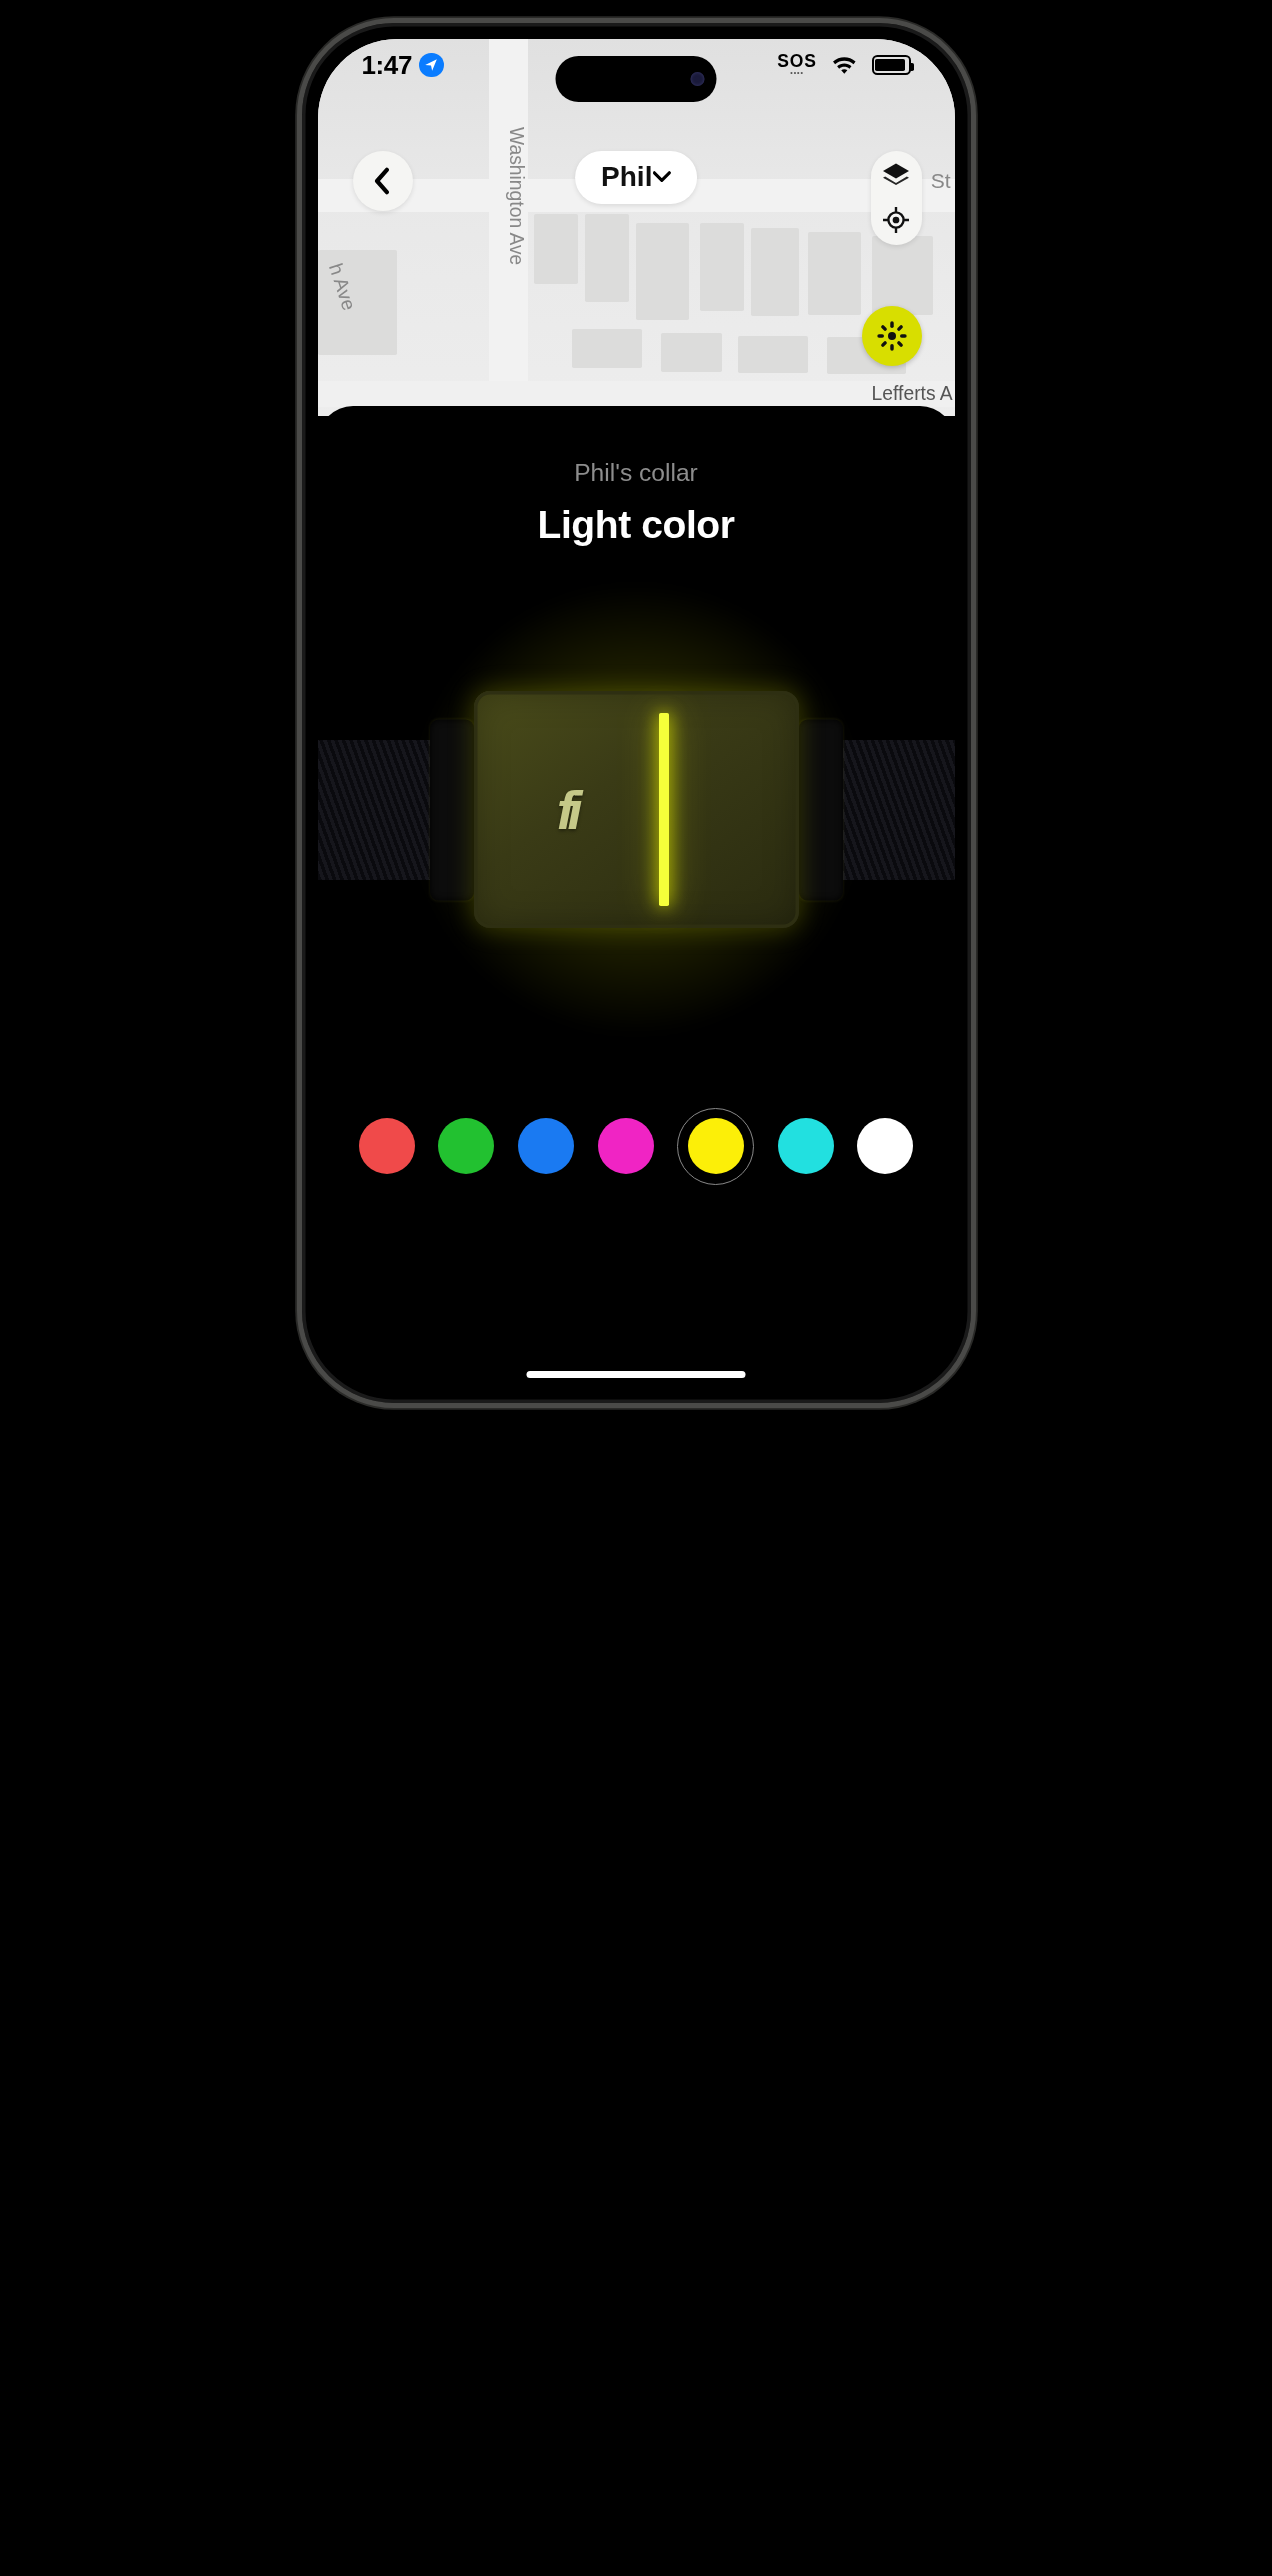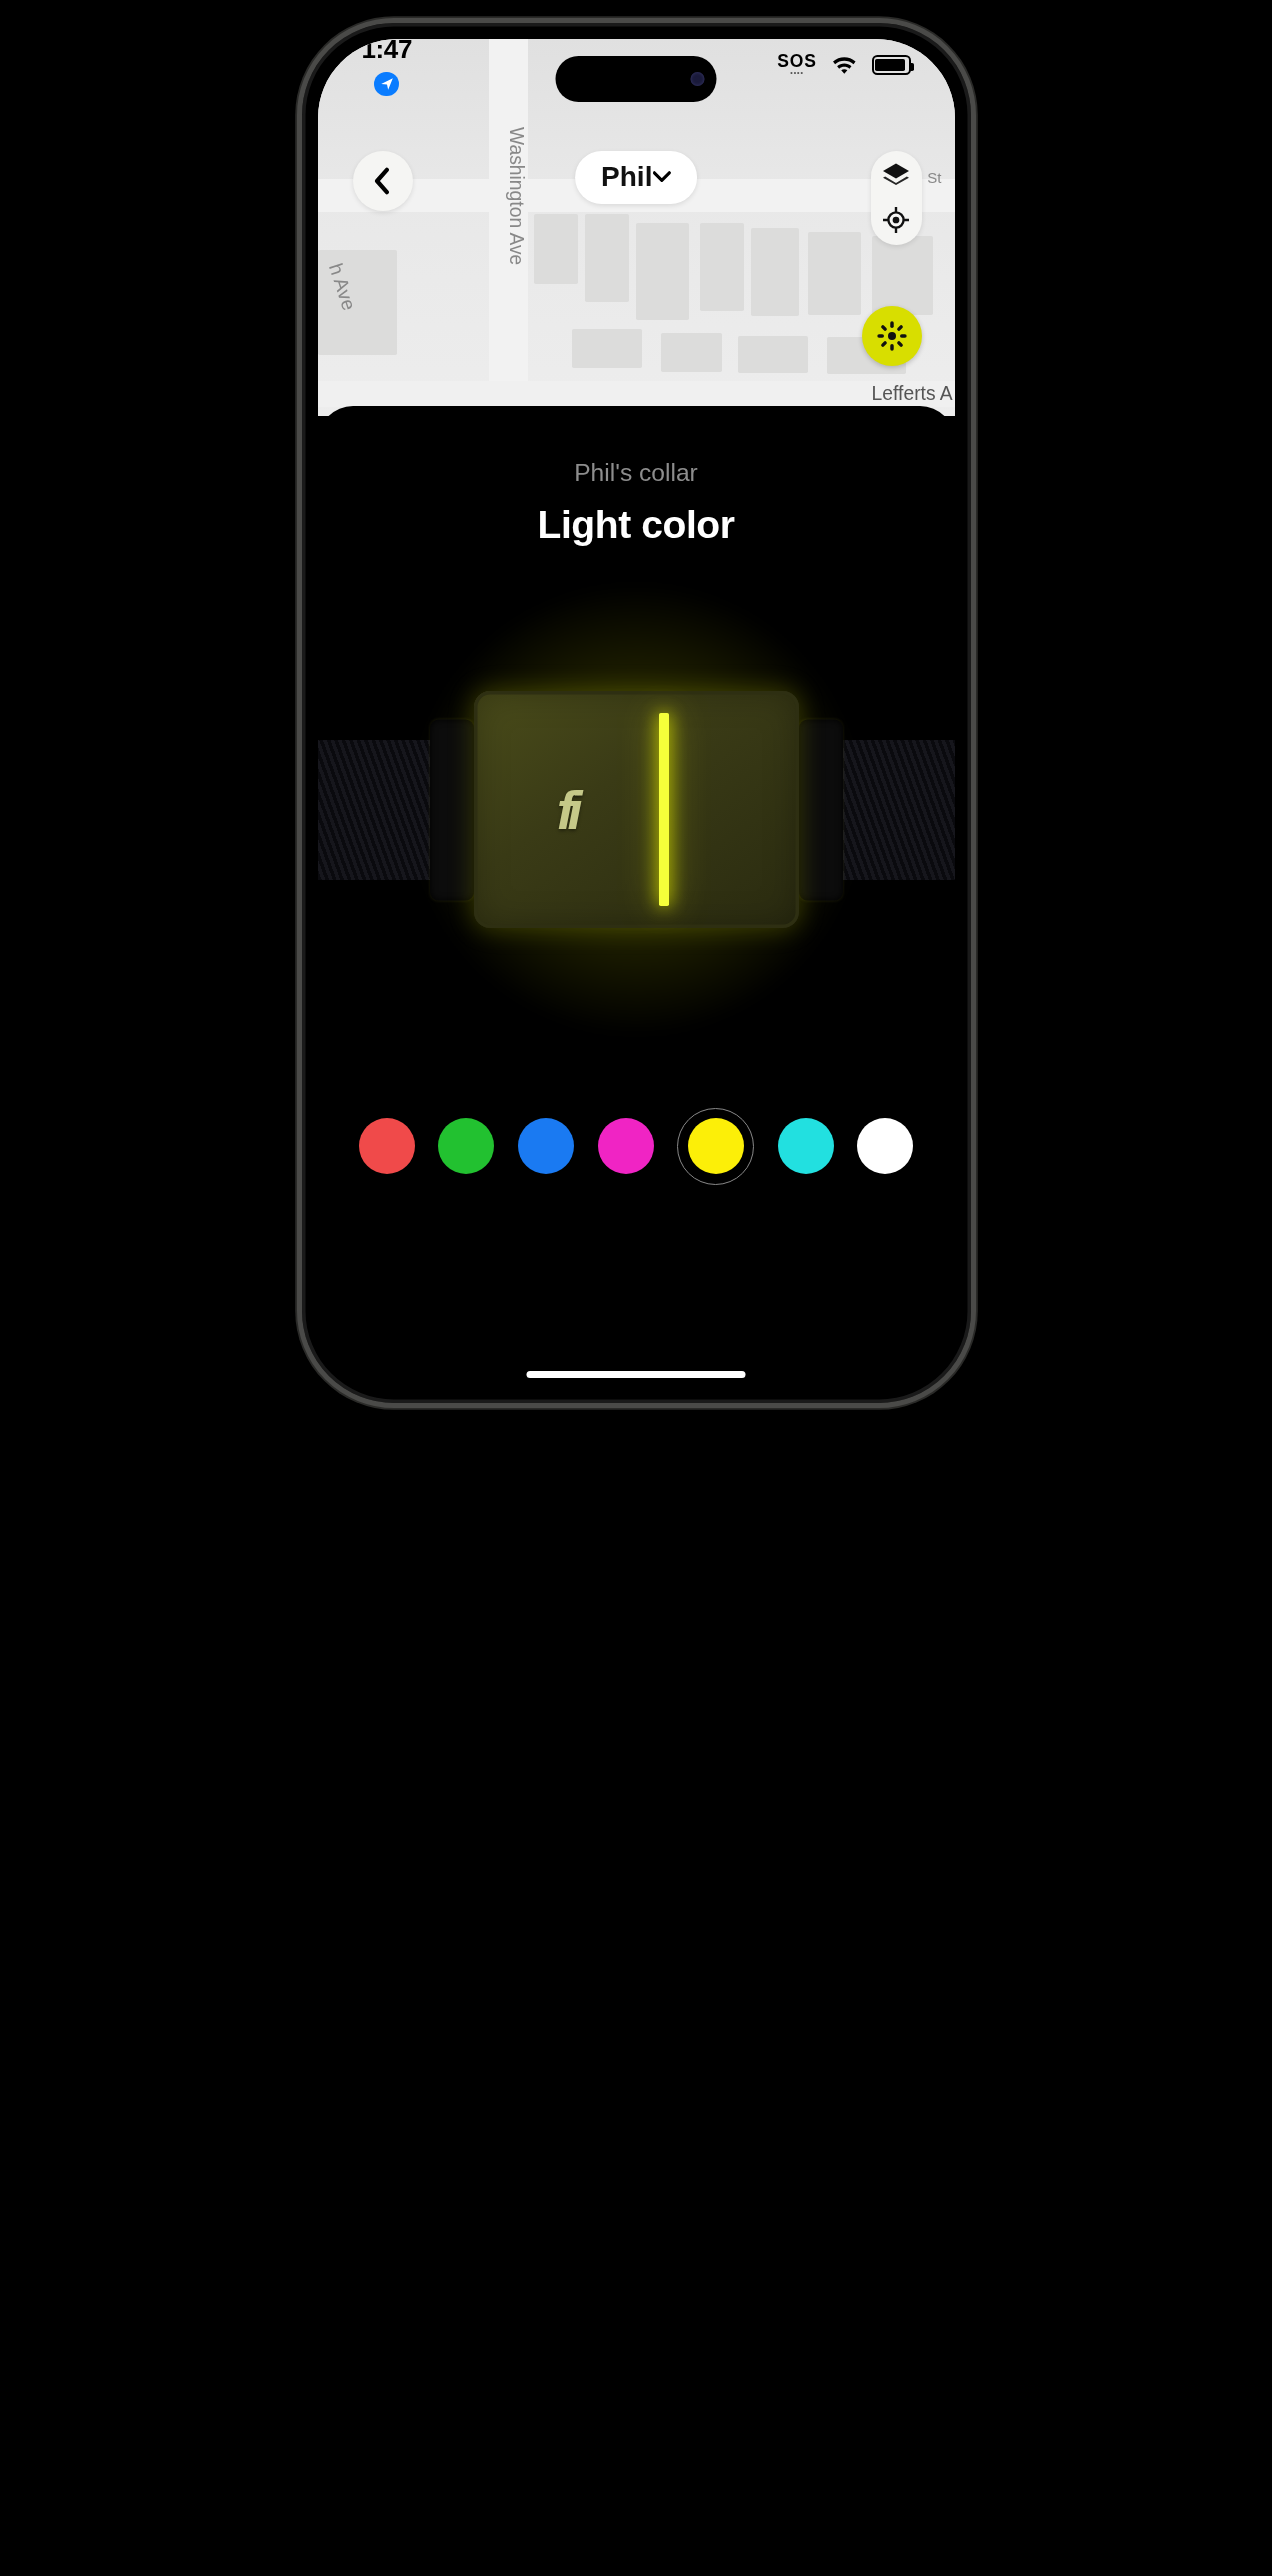--- a/index.html
+++ b/index.html
@@ -37,21 +37,21 @@
       top: 0; left: 0; right: 0;
       height: 53px;
       display: flex;
       justify-content: space-between;
       align-items: center;
       padding: 0 44px;
       z-index: 50;
       color: #000;
       font-weight: 600;
     }
-    .status-left { display: flex; align-items: center; gap: 7px; font-size: 26px; letter-spacing: -0.4px; flex-direction: column; }
+    .status-left { display: flex; align-items: center; gap: 7px; font-size: 26px; letter-spacing: -0.4px; }
     .loc-badge {
       width: 24.6px; height: 24.6px; border-radius: 50%;
       background: #0a7cff; display: flex; align-items: center; justify-content: center;
     }
     .status-right { display: flex; align-items: center; gap: 15px; font-size: 17.5px; font-weight: 800; letter-spacing: 0.9px; }
     .sos-wrap { display:flex; flex-direction:column; align-items:center; line-height:0.9; }
     .sos-dots { font-size:7px; letter-spacing:0.9px; color:#555; }
     .battery {
       width: 39px; height: 19.3px; border: 2.6px solid #000; border-radius: 5.3px;
       position: relative; display:flex; align-items:center; padding:1.8px;
@@ -217,21 +217,21 @@
       <div class="block" style="left:77%;top:193px;width:53px;height:83px;"></div>
       <div class="block" style="left:87%;top:197px;width:61px;height:79px;"></div>
       <div class="block" style="left:40%;top:290px;width:70px;height:39px;"></div>
       <div class="block" style="left:54%;top:294px;width:61px;height:39px;"></div>
       <div class="block" style="left:66%;top:297px;width:70px;height:37px;"></div>
       <div class="block" style="left:80%;top:298px;width:79px;height:37px;"></div>
       <div class="block" style="left:0;top:211px;width:79px;height:105px;"></div>
 
       <span class="map-text vert-label" style="left:29.5%;top:88px;">Washington Ave</span>
       <span class="map-text" style="left:0px;top:237px;transform:rotate(72deg);">h Ave</span>
-      <span class="map-text" style="right:13px;top:130px;font-size:15px;">St</span>
+      <span class="map-text" style="right:4px;top:130px;font-size:21px;">St</span>
       <span class="map-text" style="right:1.8px;top:344px;font-size:19.3px;color:#555;">Lefferts A</span>
 
       <div class="status-bar">
         <div class="status-left">
           <span>1:47</span>
           <span class="loc-badge">
             <svg width="14" height="14" viewBox="0 0 24 24" fill="#fff">
                 <path d="M2 12 L22 2 L14 22 L12 13 Z"></path>
               </svg>
           </span>

